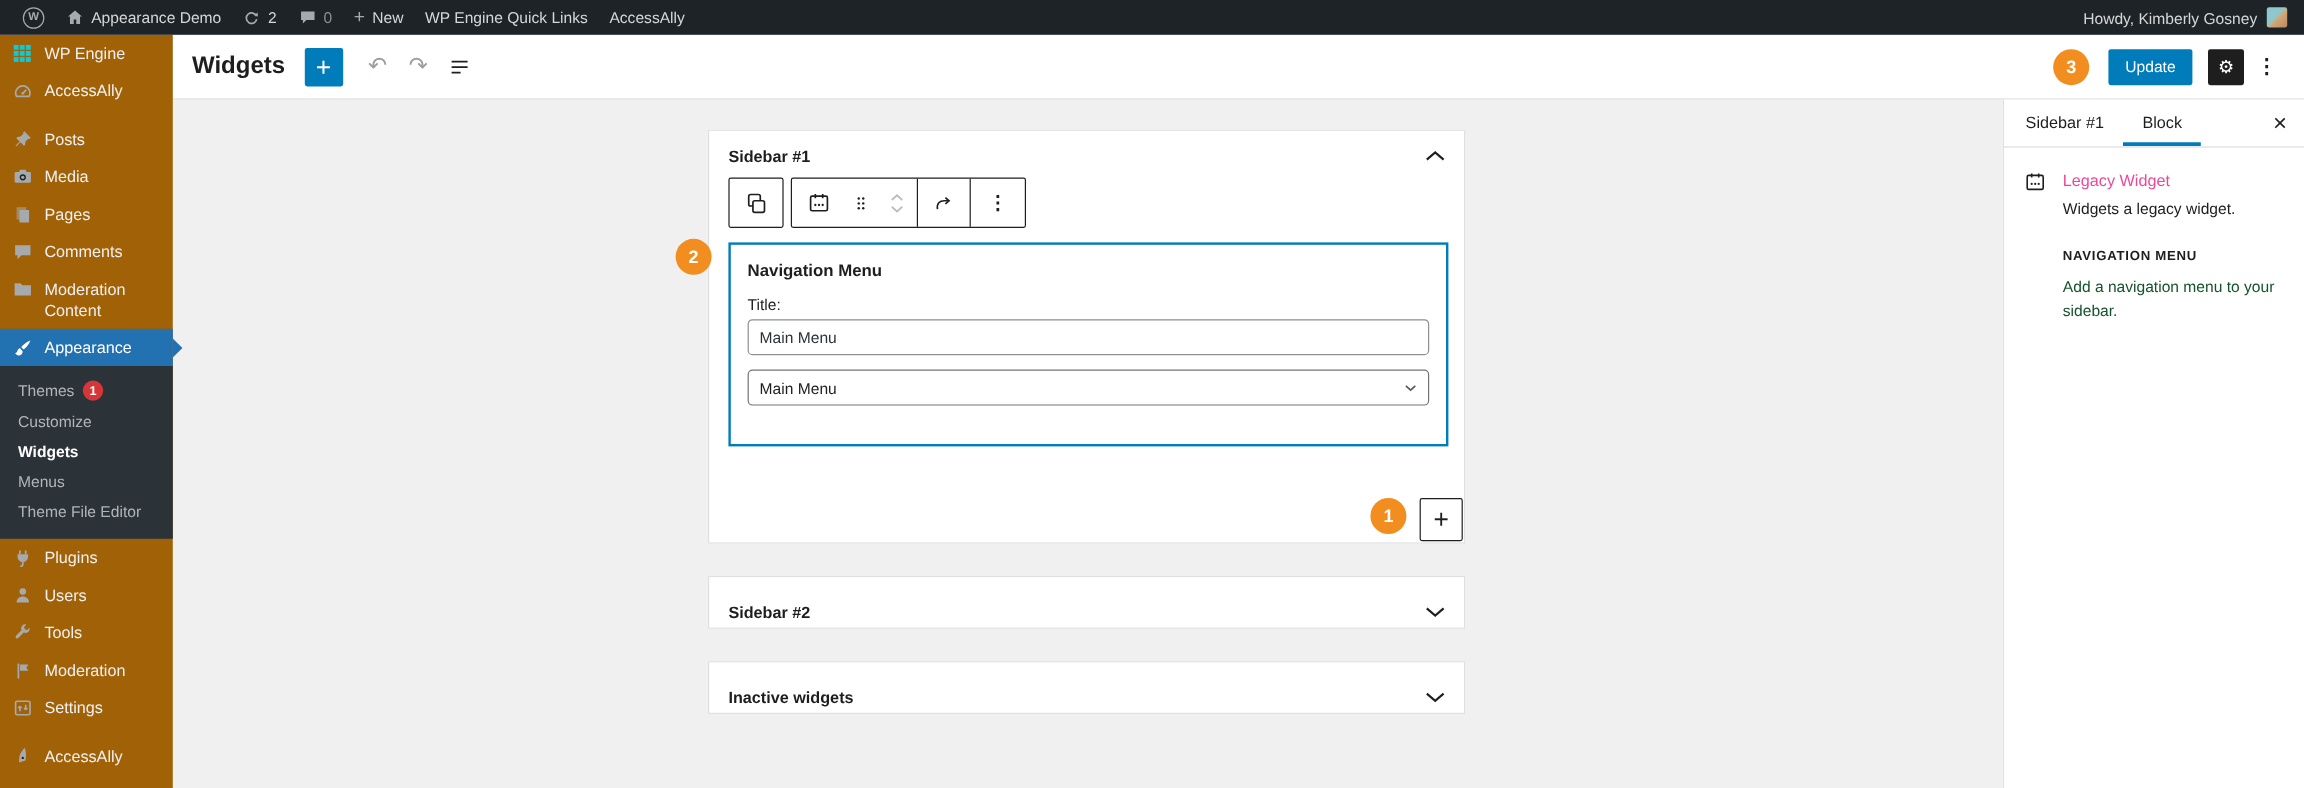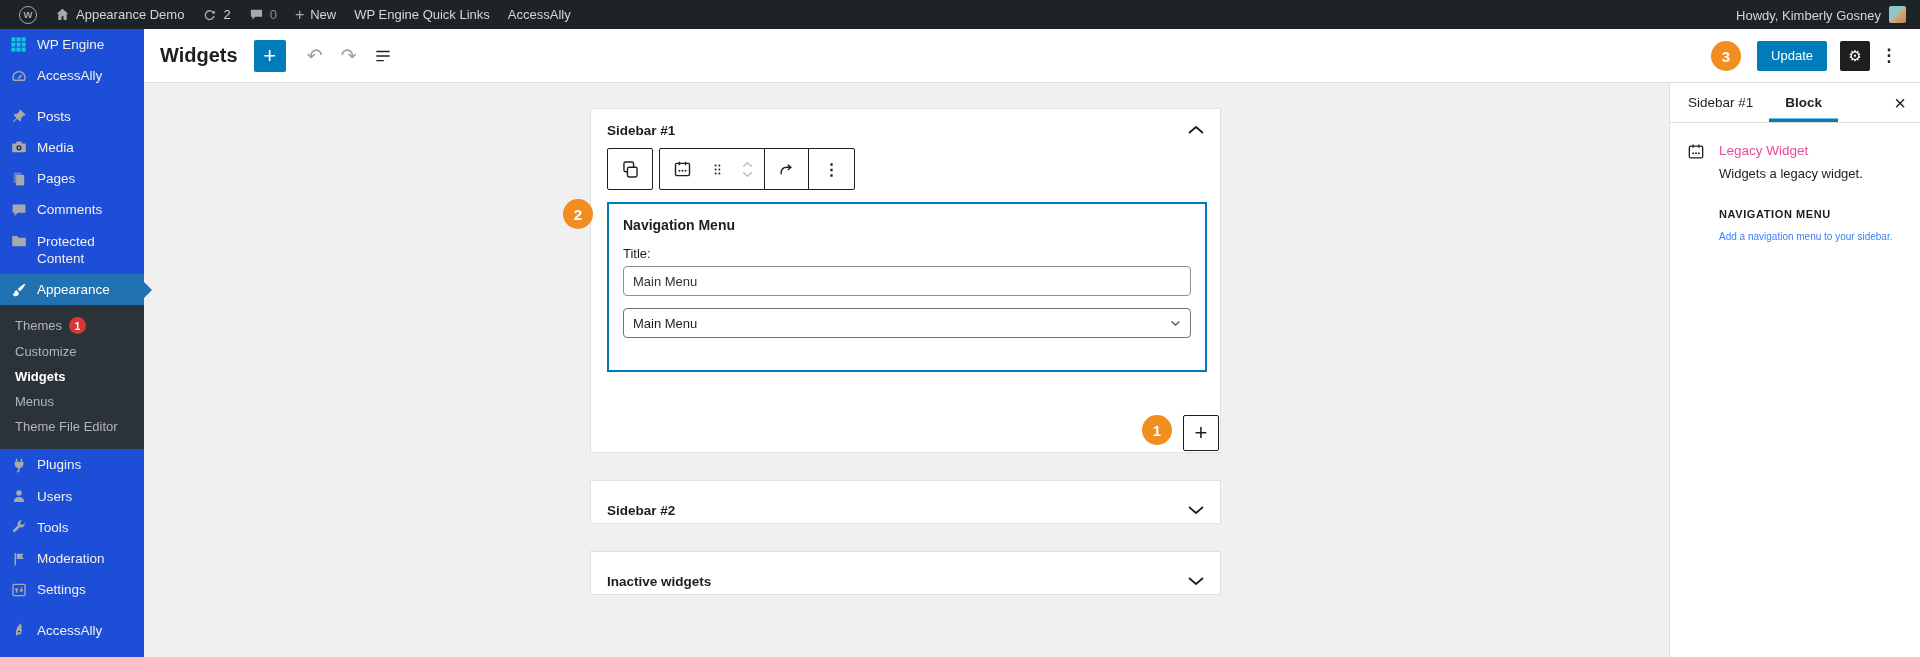--- a/index.html
+++ b/index.html
@@ -14,21 +14,21 @@
   .ab-item{display:flex;align-items:center;gap:6px;padding:0 9px;height:29px;white-space:nowrap;cursor:pointer}
   .ab-item span{line-height:29px}
   .wplogo{width:16px;height:16px;border-radius:50%;border:1.4px solid #a7aaad;color:#a7aaad;
           display:flex;align-items:center;justify-content:center;font-size:9.5px;font-weight:700}
   .ab-muted{color:#8c8f94}
   .ab-plus{font-size:16px;color:#a7aaad;font-weight:400;line-height:1}
   .ab-right{margin-left:auto;display:flex;align-items:flex-end;gap:8px;padding-right:4px}
   .avatar{width:17px;height:17px;border-radius:2px;background:linear-gradient(135deg,#8ec8cd 0%,#8ec8cd 45%,#d3a877 55%,#b9895c 100%)}
 
   
-  #adminmenu{position:absolute;left:0;top:29px;width:144px;height:628px;background:#1d4ed8;
+  #adminmenu{position:absolute;left:0;top:29px;width:144px;height:628px;background:#a16207;
              color:#f0f0f1;font-size:13.5px;z-index:20}
   .menu-item{display:flex;align-items:flex-start;gap:9px;padding:7px 6px 7px 9px;line-height:1.28;cursor:pointer}
   .menu-item .mi{width:19px;flex:none;display:flex;justify-content:center;padding-top:0.5px}
   .menu-sep{height:9px}
   .menu-item.active{background:#2271b1;color:#fff;position:relative}
   .menu-item.active::after{content:"";position:absolute;right:-8px;top:50%;margin-top:-8px;
              border:8px solid transparent;border-left:8px solid #2271b1;border-right:none}
   .submenu{background:#2c3338;padding:7px 3px 10px}
   .submenu .sm-item{display:flex;align-items:center;padding:5px 12px;color:#b0b5bb;font-size:13px;cursor:pointer}
   .submenu .sm-item.current{color:#fff;font-weight:700}
@@ -88,31 +88,31 @@
 
   .appender{position:absolute;right:1px;bottom:1px;width:36px;height:36px;background:#fff;
             border:1.5px solid #1e1e1e;border-radius:2px;box-sizing:border-box;display:flex;
             align-items:center;justify-content:center;font-size:22px;font-weight:400;color:#1e1e1e;cursor:pointer}
 
   
   #inspector{position:absolute;left:1669px;top:83px;width:251px;height:574px;background:#fff;
              border-left:1px solid #e0e0e0;box-sizing:border-box;z-index:10}
   .insp-tabs{display:flex;height:40px;border-bottom:1px solid #ddd;padding-left:2px;position:relative;box-sizing:border-box}
   .insp-tab{padding:0 16px;display:flex;align-items:center;font-size:13.5px;color:#1e1e1e;cursor:pointer}
-  .insp-tab.active{font-weight:700;box-shadow:inset 0 -3.5px 0 0 #007cba}
+  .insp-tab.active{font-weight:400;box-shadow:inset 0 -3.5px 0 0 #007cba}
   .insp-close{position:absolute;right:8px;top:8px;width:24px;height:24px;display:flex;align-items:center;
               justify-content:center;font-size:20px;color:#1e1e1e;cursor:pointer}
   .insp-body{padding:18px 16px}
   .insp-blockrow{display:flex;gap:13px}
   .insp-blockicon{flex:none;padding-top:1px}
   .insp-blockname{font-size:13.5px;font-weight:500;color:#ec4899;padding-top:2px}
   .insp-blockdesc{font-size:13px;color:#1e1e1e;margin-top:8px}
   .insp-indent{margin-left:33px}
   .insp-widget-heading{font-size:11px;font-weight:600;letter-spacing:.6px;color:#1e1e1e;margin-top:27px;text-transform:uppercase}
-  .insp-widget-desc{font-size:10px;color:#3b82f6;margin-top:9px;line-height:1.5;max-width:178px}
+  .insp-widget-desc{font-size:13px;color:#14532d;margin-top:9px;line-height:1.5;max-width:178px}
 
   
   .annot{position:absolute;width:30px;height:30px;border-radius:50%;background:#f28d20;color:#fff;
          font-size:15px;font-weight:700;display:flex;align-items:center;justify-content:center;z-index:40}
   #annot2{left:563px;top:199px}
   #annot1{left:1142px;top:415px}
   #annot3{left:1711px;top:41px}
 </style>
 </head>
 <body>
@@ -228,21 +228,21 @@
       </span>
       <span>Comments</span>
     </div>
     <div class="menu-item">
       <span class="mi">
         <svg width="16" height="16" viewBox="0 0 20 20" fill="#a7aaad">
             <path d="M1.5 4h6.3l1.7 2h9V16.5h-17z"></path>
             <path d="M1.5 4h6.3l1.7 2H1.5z" opacity=".6"></path>
           </svg>
       </span>
-      <span style="max-width:88px">Protected Content</span>
+      <span style="max-width:88px">Moderation Content</span>
     </div>
     <div class="menu-item active">
       <span class="mi">
         <svg width="16" height="16" viewBox="0 0 20 20" fill="#ffffff">
             <path d="M17.9 2.1c-2.9.7-7.7 4.6-9.5 7l2.5 2.5c2.4-1.8 6.3-6.6 7-9.5zM7.3 10.3c-1.7.2-2.4 1-2.8 2.4-.4 1.4-1 2.2-2.5 2.8 1 1.5 2.8 2.5 4.4 2.2 2-.3 3.3-1.7 3.5-4z"></path>
           </svg>
       </span>
       <span>Appearance</span>
     </div>
     <div class="submenu">

